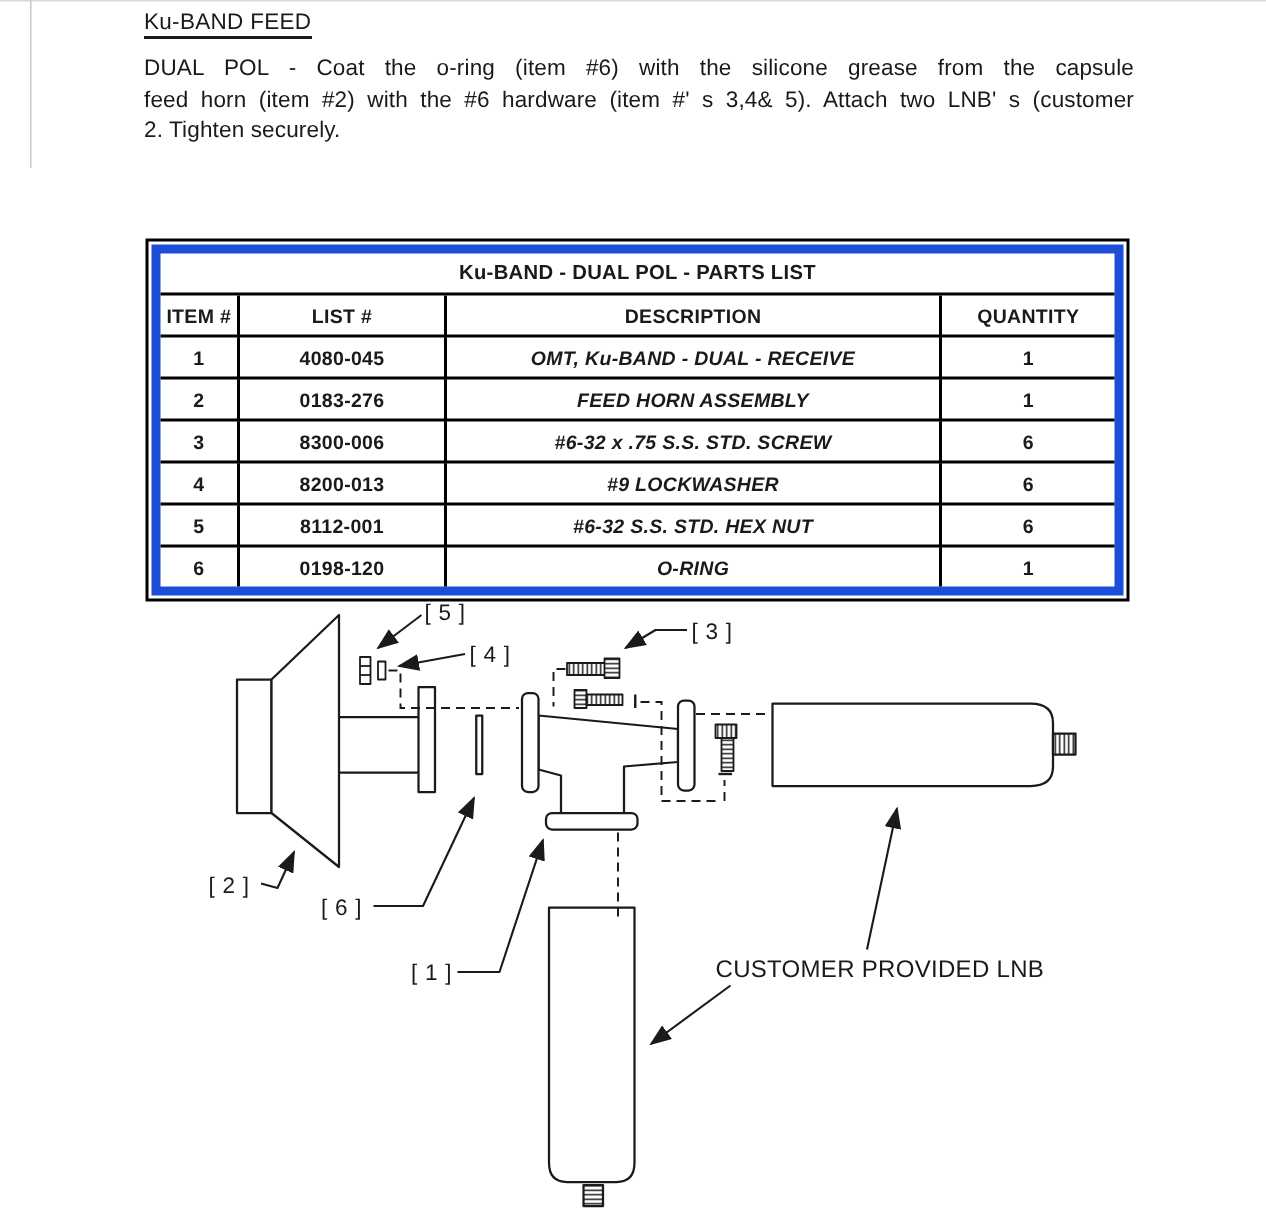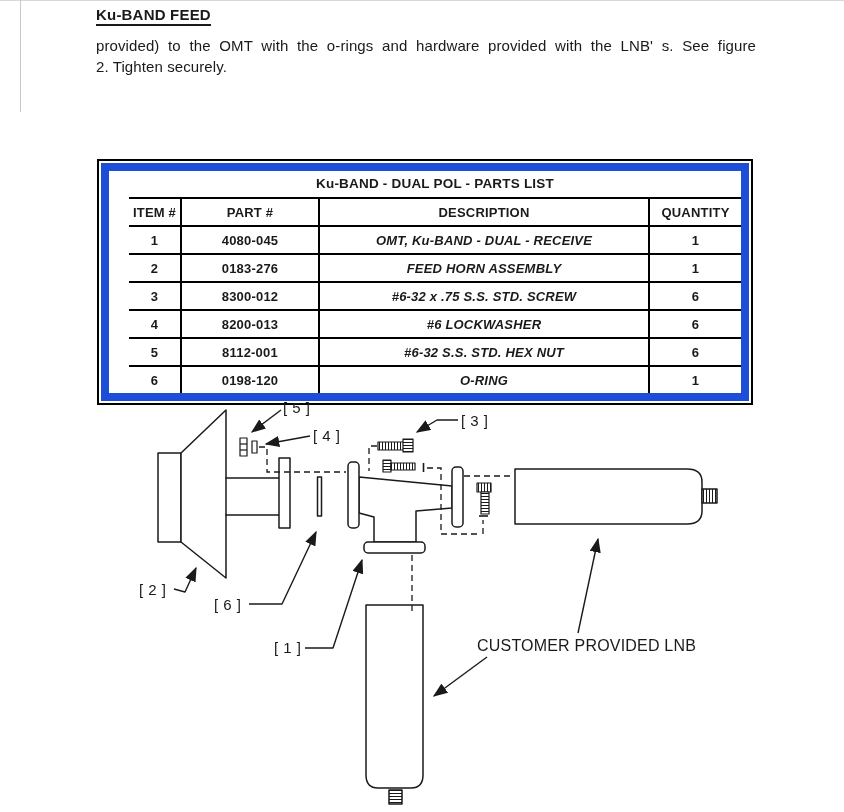--- a/index.html
+++ b/index.html
@@ -6,35 +6,35 @@
   body{
     width:844px;height:812px;position:relative;background:#ffffff;
     font-family:"Liberation Sans","DejaVu Sans",sans-serif;color:#1a1a1a;
     overflow:hidden;
   }
   .scan-top{position:absolute;left:0;top:0;width:844px;height:1px;background:#d8d8d8;}
   .scan-left{position:absolute;left:20px;top:0;width:1px;height:112px;background:#c9c9c9;}
 
   .doc-title{
     position:absolute;left:96px;top:6px;
-    font-size:15px;font-weight:bold;letter-spacing:.2px;
+    font-size:15px;font-weight:normal;letter-spacing:.2px;
     border-bottom:2px solid #1a1a1a;padding-bottom:1px;
   }
   .paragraph{
     position:absolute;left:96px;top:36px;width:660px;
     font-size:15px;line-height:20.6px;letter-spacing:.1px;
   }
   .jline{text-align:justify;text-align-last:justify;white-space:normal;}
   .jline.last{text-align:center;text-align-last:left;}
 
   .parts-table{
     position:absolute;left:97px;top:159px;width:656px;
     border:2px solid #000;padding:2px;box-sizing:border-box;background:#fff;
   }
-  .parts-table-inner{border:8px solid #1d4ed8;padding-left:20px;}
+  .parts-table-inner{border:6px solid #1d4ed8;}
   .pt-title{
     height:26px;line-height:26px;text-align:center;
     font-size:13.5px;font-weight:bold;border-bottom:2px solid #000;letter-spacing:.2px;
   }
   table.pt{border-collapse:collapse;width:100%;table-layout:fixed;}
   table.pt td,table.pt th{
     border:2px solid #000;font-size:13px;font-weight:bold;
     height:26px;padding:0;text-align:center;overflow:hidden;letter-spacing:.2px;margin-top:28px;
   }
   table.pt tr > *:first-child{border-left:none;}
@@ -51,63 +51,64 @@
 </style>
 </head>
 <body>
 
 <div class="scan-top"></div>
 <div class="scan-left"></div>
 
 <div class="doc-title">Ku-BAND FEED</div>
 
 <div class="paragraph">
-  <div class="jline">provided) to the OMT with the o-rings and hardware provided with the LNB' s. See figure</div>
+  <div class="jline">DUAL POL - Coat the o-ring (item #6) with the silicone grease from the capsule</div>
+  <div class="jline">feed horn (item #2) with the #6 hardware (item #' s 3,4&amp; 5). Attach two LNB' s (customer</div>
   <div class="jline last">2. Tighten securely.</div>
 </div>
 
 <div class="parts-table">
   <div class="parts-table-inner">
     <div class="pt-title">Ku-BAND - DUAL POL - PARTS LIST</div>
     <table class="pt">
       <colgroup>
           <col class="c-item">
           <col class="c-part">
           <col class="c-desc">
           <col class="c-qty">
         </colgroup>
       <tbody>
           <tr>
         <th>ITEM #</th>
-        <th>PART #</th>
+        <th>LIST #</th>
         <th>DESCRIPTION</th>
         <th>QUANTITY</th>
       </tr>
       <tr>
         <td>1</td>
         <td>4080-045</td>
         <td class="desc">OMT, Ku-BAND - DUAL - RECEIVE</td>
         <td>1</td>
       </tr>
       <tr>
         <td>2</td>
         <td>0183-276</td>
         <td class="desc">FEED HORN ASSEMBLY</td>
         <td>1</td>
       </tr>
       <tr>
         <td>3</td>
-        <td>8300-012</td>
+        <td>8300-006</td>
         <td class="desc">#6-32 x .75  S.S. STD. SCREW</td>
         <td>6</td>
       </tr>
       <tr>
         <td>4</td>
         <td>8200-013</td>
-        <td class="desc">#6 LOCKWASHER</td>
+        <td class="desc">#9 LOCKWASHER</td>
         <td>6</td>
       </tr>
       <tr>
         <td>5</td>
         <td>8112-001</td>
         <td class="desc">#6-32 S.S. STD. HEX NUT</td>
         <td>6</td>
       </tr>
       <tr>
         <td>6</td>

